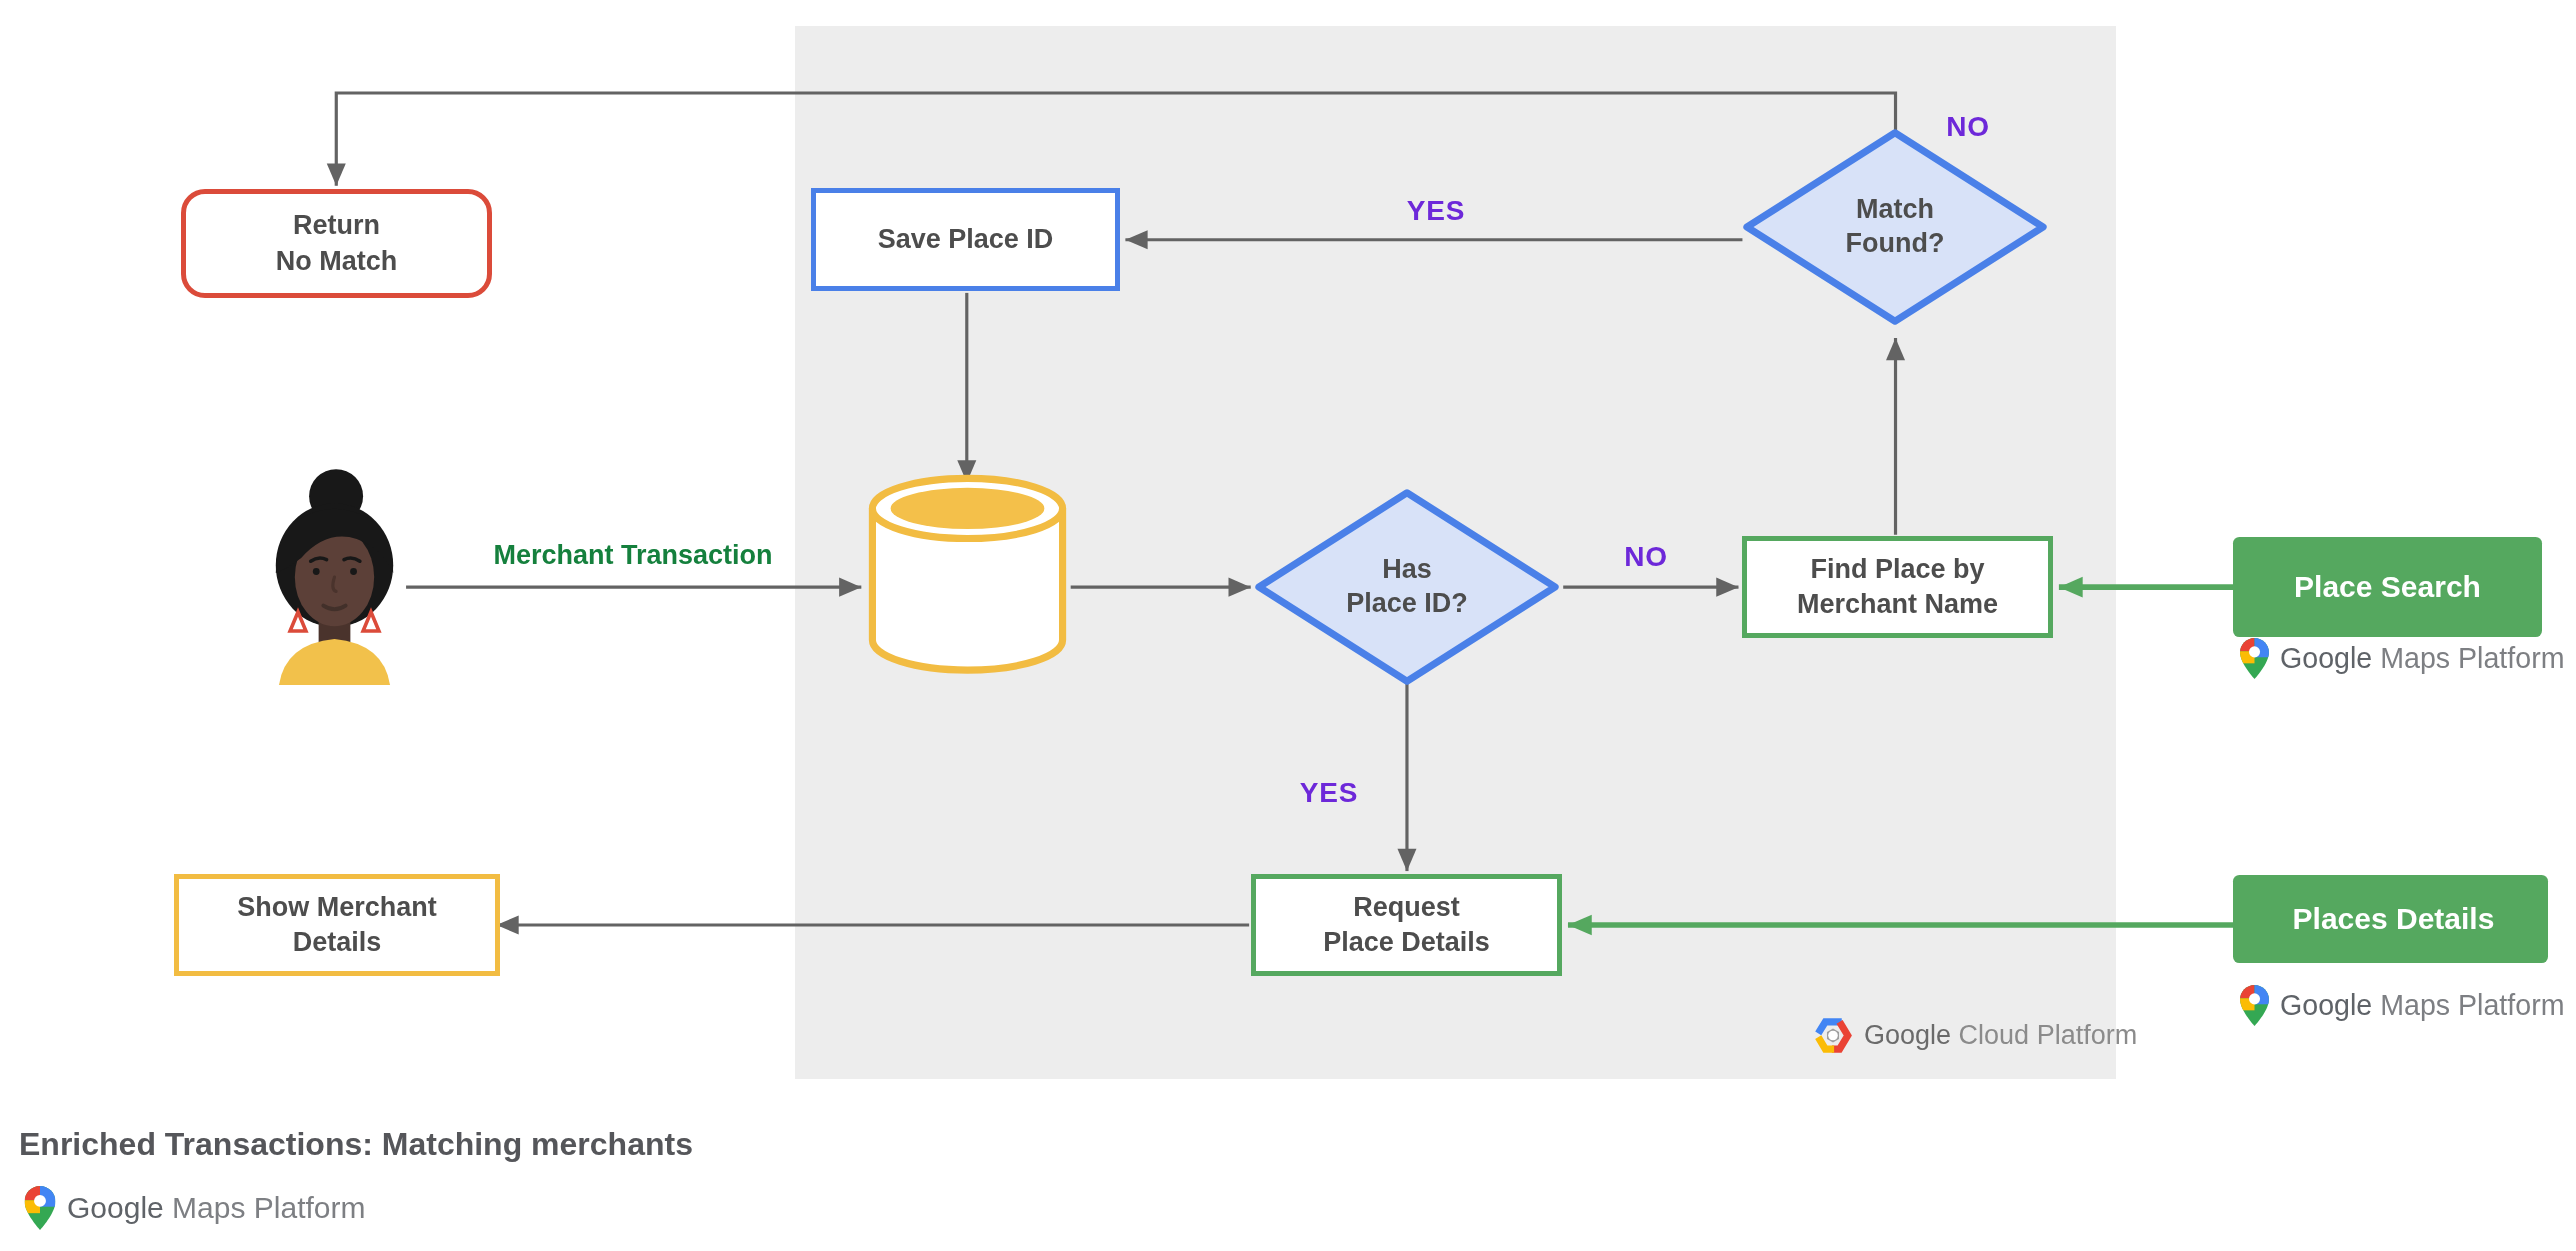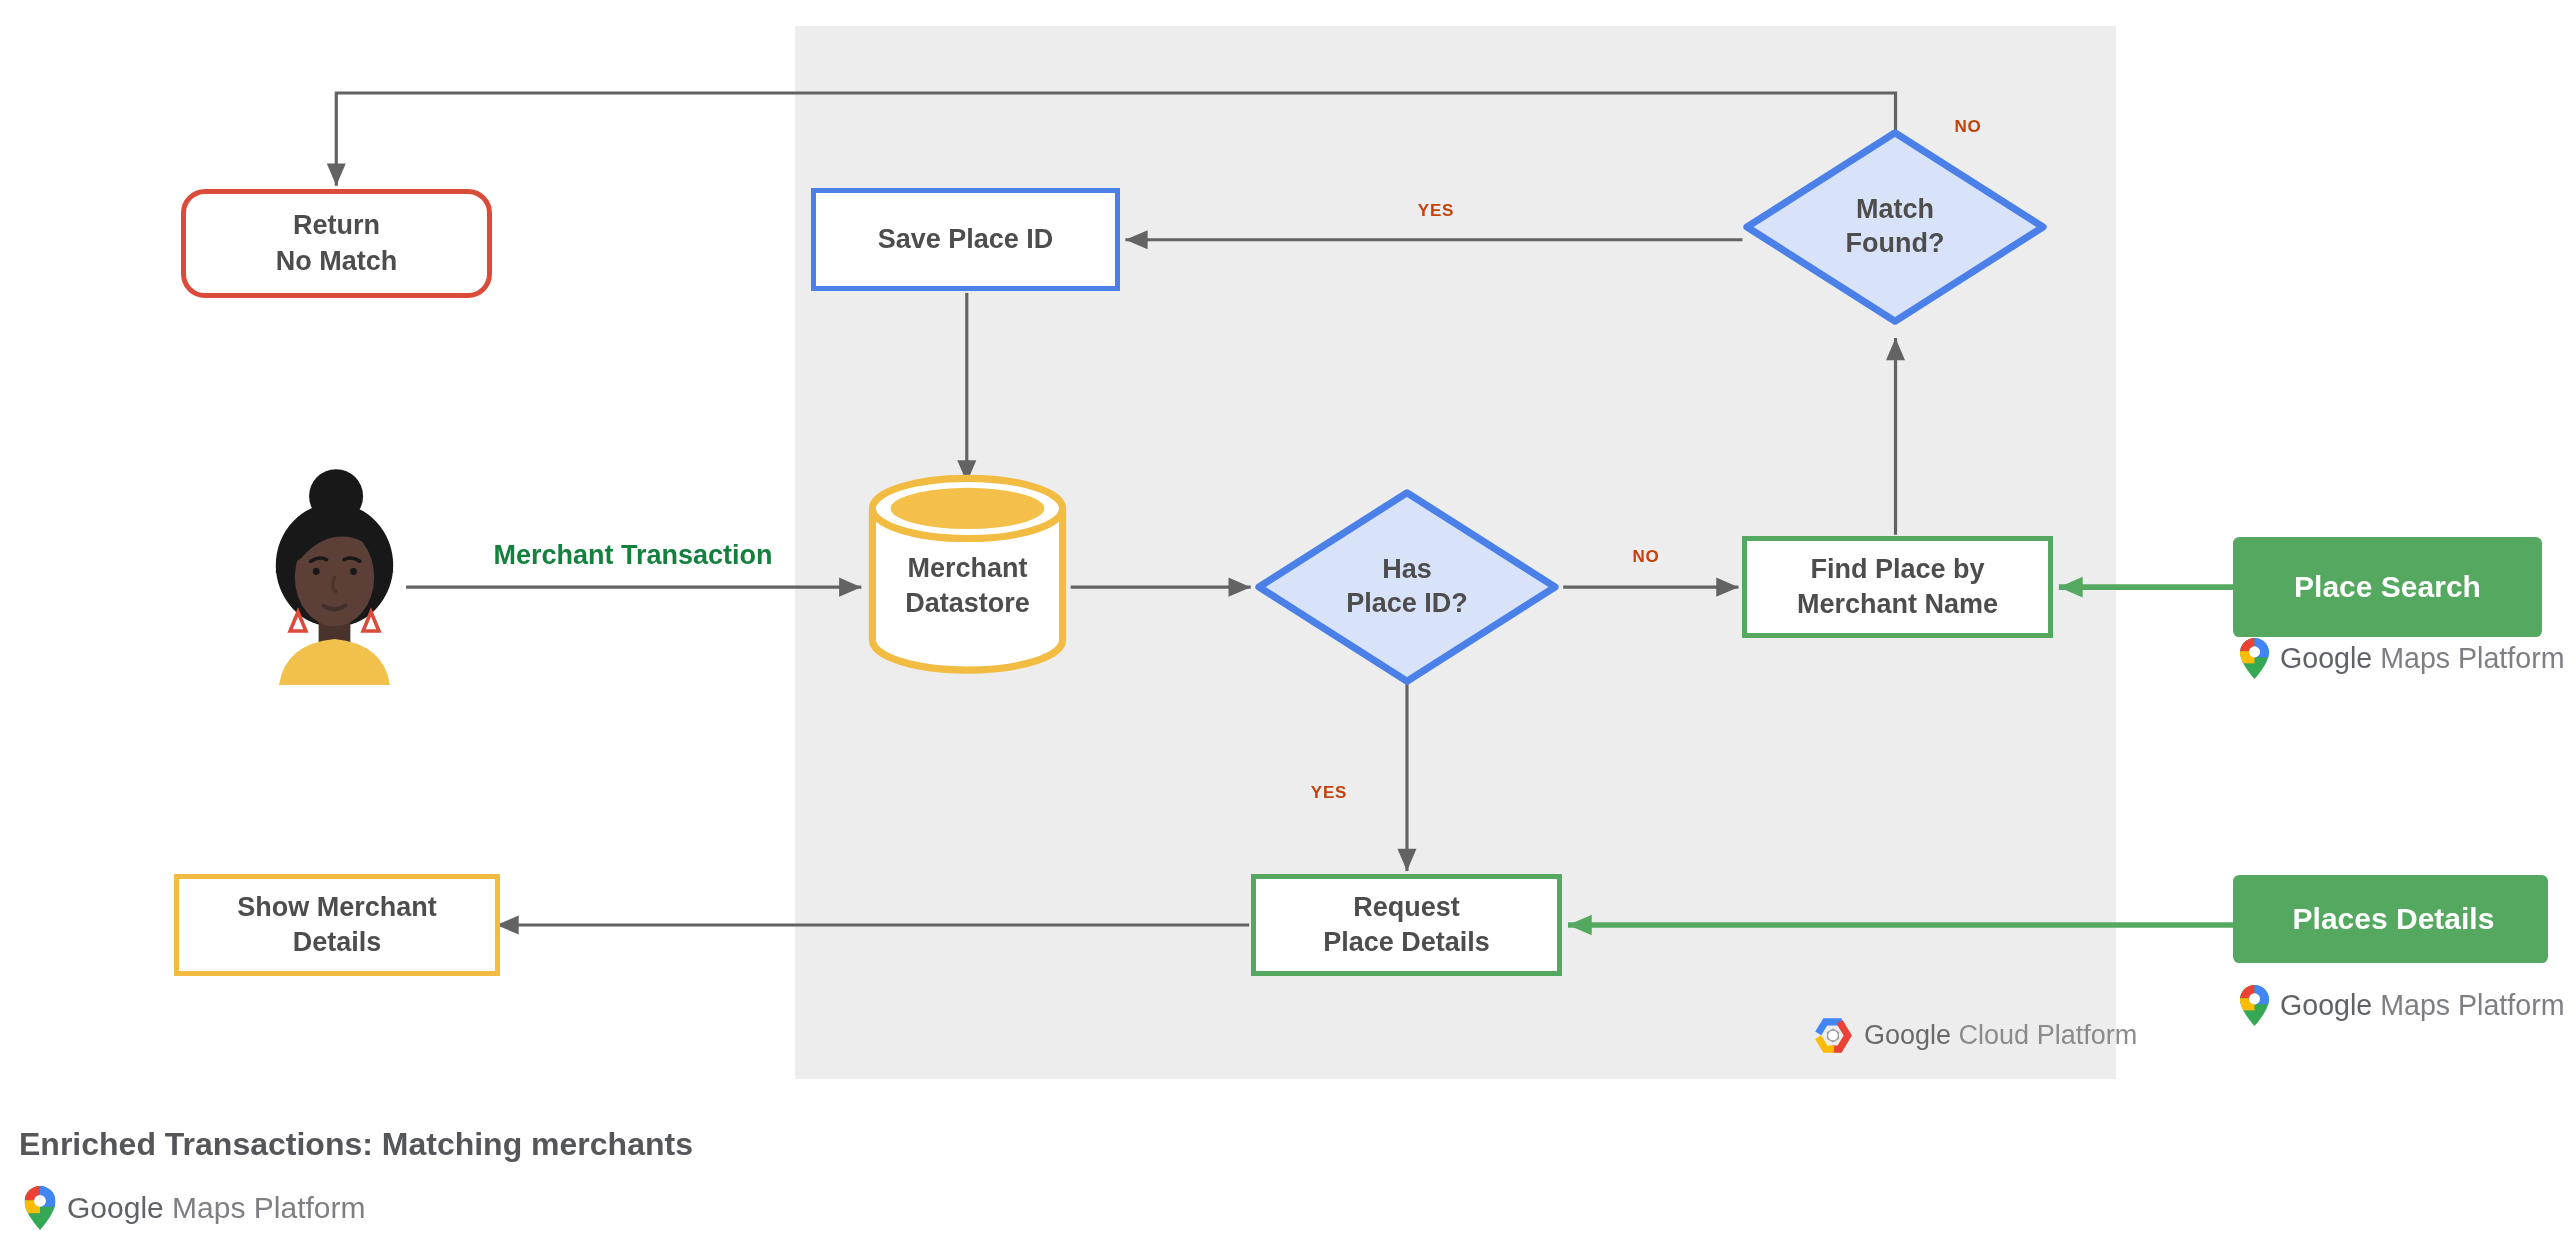--- a/index.html
+++ b/index.html
@@ -20,21 +20,21 @@
   .diamond{position:absolute;width:306px;height:198px;}
   .diamond svg{position:absolute;left:0;top:0;}
   .diamond .dlabel{position:absolute;left:0;top:0;width:100%;height:100%;
        display:flex;align-items:center;justify-content:center;text-align:center;
        font-weight:bold;font-size:27px;line-height:1.25;color:#4D4D4D;white-space:pre-line;}
   .cyl{position:absolute;left:866px;top:472px;width:203px;height:206px;}
   .cyl .clabel{position:absolute;left:0;top:27px;width:100%;height:174px;
        display:flex;align-items:center;justify-content:center;text-align:center;
        font-weight:bold;font-size:27px;line-height:1.3;color:#4D4D4D;white-space:pre-line;}
   .elabel{position:absolute;transform:translate(-50%,-50%);font-weight:bold;
-       font-size:17px;color:#c2410c;letter-spacing:0.8px;white-space:nowrap;}
+       font-size:28px;color:#6d28d9;letter-spacing:0.8px;white-space:nowrap;}
   .flowlabel{position:absolute;transform:translate(-50%,-50%);font-weight:bold;
        font-size:27px;color:#15803d;white-space:nowrap;}
   .logo-row{position:absolute;display:flex;align-items:center;gap:11px;}
   .gmp-text{font-size:28.6px;color:#5F6368;white-space:nowrap;}
   .gmp-text .lite{color:#7D7F83;}
   .gmp-text-big{font-size:30px;}
   .gcp-text{font-size:27px;color:#6A6A6A;white-space:nowrap;}
   .gcp-text .lite{color:#8B8B8B;}
   .title{position:absolute;left:19px;top:1126px;font-weight:bold;font-size:32px;color:#55565A;}
   .avatar{position:absolute;left:271px;top:466px;width:127px;height:219px;}
@@ -99,22 +99,20 @@
   <div class="dlabel">Has
 Place ID?</div>
 </div>
 
 <div class="cyl">
   <svg width="203" height="206" viewBox="0 0 256 260">
     <path d="M8,46 L8,212 A120,38 0 0 0 248,212 L248,46" fill="#ffffff" stroke="#F2BC42" stroke-width="9"></path>
     <ellipse cx="128" cy="46" rx="120" ry="38" fill="#ffffff" stroke="#F2BC42" stroke-width="9"></ellipse>
     <ellipse cx="128" cy="46" rx="97" ry="26" fill="#F4C04A"></ellipse>
   </svg>
-  <div class="clabel">Merchant
-Datastore</div>
 </div>
 
 <div class="api" style="left:2233px;top:537px;width:309px;height:100px;">Place Search</div>
 
 <div class="api" style="left:2233px;top:875px;width:309px;height:88px;padding-left:6px;">Places Details</div>
 
 <div class="avatar">
   <svg width="127" height="219" viewBox="0 0 160 276">
     <circle cx="82" cy="38" r="34" fill="#181818"></circle>
     <ellipse cx="80" cy="125" rx="74" ry="78" fill="#181818"></ellipse>

